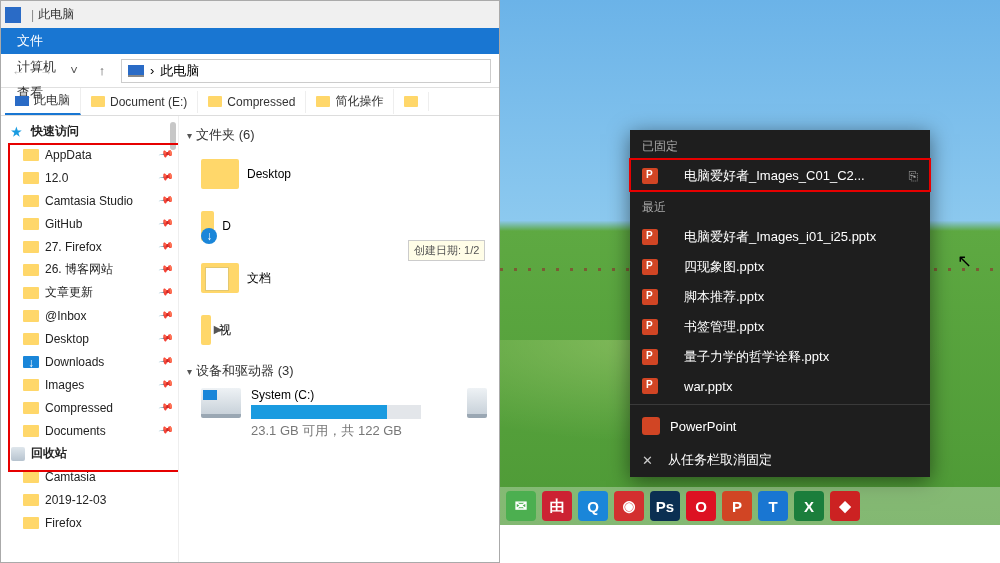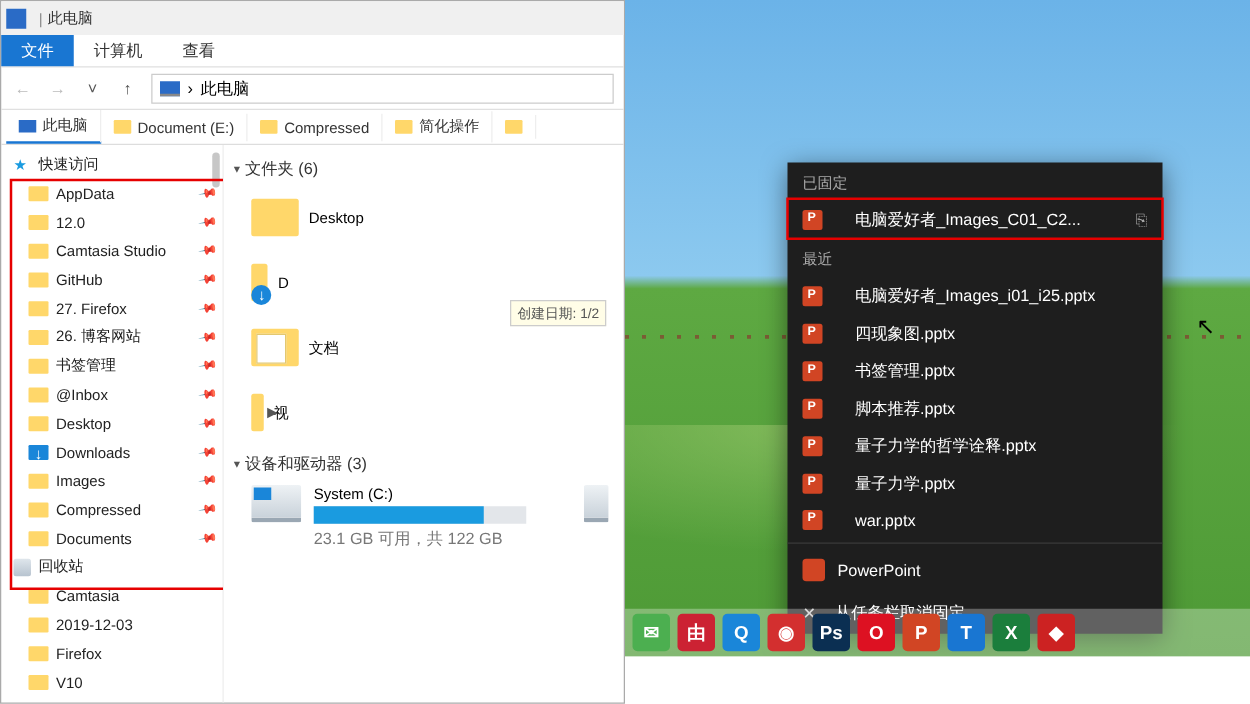--- a/index.html
+++ b/index.html
@@ -5,41 +5,41 @@
 * { margin: 0; padding: 0; box-sizing: border-box; font-family: "Microsoft YaHei", "Segoe UI", sans-serif; }
 body { width: 1000px; height: 563px; overflow: hidden; position: relative; }
 
 
 .explorer { position: absolute; left: 0; top: 0; width: 500px; height: 563px; background: #fff; border: 1px solid #aaa; }
 
 .titlebar { height: 27px; background: #f0f0f0; display: flex; align-items: center; padding-left: 4px; font-size: 12px; color: #333; }
 .titlebar .ticon { width: 16px; height: 16px; background: #2a6bc6; margin-right: 6px; }
 .titlebar .sep { margin: 0 4px; color: #888; }
 
-.ribbon { height: 26px; display: flex; align-items: stretch; font-size: 13px; border-bottom: 1px solid #e0e0e0; }
+.ribbon { height: 26px; display: flex; align-items: stretch; font-size: 13px; border-bottom: 1px solid #e0e0e0; flex-direction: column; }
 .ribbon .tab { padding: 4px 16px; color: #333; cursor: default; display:flex; align-items:center; }
 .ribbon .tab.file { background: #1976d2; color: #fff; }
 
 .addrbar { height: 34px; display: flex; align-items: center; padding: 0 8px; gap: 10px; font-size: 13px; border-bottom: 1px solid #e0e0e0; }
 .navbtn { width: 18px; height: 18px; display:flex; align-items:center; justify-content:center; color:#555; }
 .navbtn.dis { color:#bbb; }
 .addrbox { flex: 1; display: flex; align-items: center; gap: 6px; border: 1px solid #ccc; height: 24px; padding: 0 6px; }
 .pcicon { width: 16px; height: 12px; background: #2a6bc6; border-bottom: 2px solid #888; }
 
 .tabstrip { height: 28px; display: flex; align-items: center; border-bottom: 1px solid #ddd; padding-left:4px; }
 .ftab { display: flex; align-items: center; gap: 5px; padding: 4px 10px; font-size: 12px; color: #333; border-right: 1px solid #eee; }
 .ftab.active { border-bottom: 2px solid #1976d2; }
 .ftab .fld { width: 14px; height: 11px; background: #ffd76a; border-radius: 1px; }
 .ftab .pc { width: 14px; height: 10px; background:#2a6bc6; }
 
 .body { display: flex; height: calc(100% - 27px - 26px - 34px - 28px); }
 .sidebar { width: 178px; border-right: 1px solid #eee; overflow-y: auto; position: relative; padding: 4px 0; }
 .scrollbar-fake { position:absolute; right:2px; top:6px; width:6px; height:28px; background:#c7c7c7; border-radius:3px;}
 .sb-item { display: flex; align-items: center; height: 23px; padding: 0 6px 0 22px; font-size: 12px; color: #222; gap: 6px; position: relative; }
-.sb-item.qa { padding-left: 10px; }
+.sb-item.qa { padding-left: 10px; font-weight: bold; }
 .sb-item.qa::before { content: ""; position:absolute; left:4px; width:0; height:0;}
 .sb-item .pin { margin-left: auto; color: #999; font-size: 10px; transform: rotate(35deg); }
 .ficon { width: 16px; height: 12px; background: #ffd76a; border-radius: 1px; flex-shrink:0; }
 .staricon { width: 14px; height: 14px; display:inline-block; color:#1a9be0; }
 .staricon::before { content:"★"; }
 .bin { width: 14px; height: 14px; background: linear-gradient(#dfe6ec,#b7c3cf); border-radius:2px;}
 .redbox { position: absolute; left: 7px; top: 27px; width: 176px; height: 329px; border: 2px solid #e60000; pointer-events: none; }
 
 .content { flex: 1; padding: 6px 8px; font-size: 12px; position: relative; overflow:hidden;}
 .section-hdr { display: flex; align-items: center; gap: 4px; color: #333; margin: 4px 0 8px; font-size:13px;}
@@ -177,21 +177,21 @@
           <span data-interactable="false">27. Firefox</span>
           <span class="pin" data-interactable="false">📌</span>
         </div>
       <div class="sb-item" data-interactable="true">
           <span class="ficon" data-interactable="false"></span>
           <span data-interactable="false">26. 博客网站</span>
           <span class="pin" data-interactable="false">📌</span>
         </div>
       <div class="sb-item" data-interactable="true">
           <span class="ficon" data-interactable="false"></span>
-          <span data-interactable="false">书签管理</span>
+          <span data-interactable="false">文章更新</span>
           <span class="pin" data-interactable="false">📌</span>
         </div>
       <div class="sb-item" data-interactable="true">
           <span class="ficon" data-interactable="false"></span>
           <span data-interactable="false">@Inbox</span>
           <span class="pin" data-interactable="false">📌</span>
         </div>
       <div class="sb-item" data-interactable="true">
           <span class="ficon" data-interactable="false"></span>
           <span data-interactable="false">Desktop</span>
@@ -225,24 +225,20 @@
           <span class="ficon" data-interactable="false"></span>
           <span data-interactable="false">Camtasia</span>
         </div>
       <div class="sb-item" data-interactable="true">
           <span class="ficon" data-interactable="false"></span>
           <span data-interactable="false">2019-12-03</span>
         </div>
       <div class="sb-item" data-interactable="true">
           <span class="ficon" data-interactable="false"></span>
           <span data-interactable="false">Firefox</span>
-        </div>
-      <div class="sb-item" data-interactable="true">
-          <span class="ficon" data-interactable="false"></span>
-          <span data-interactable="false">V10</span>
         </div>
       <div class="redbox" data-interactable="false"></div>
     </div>
 
     <div class="content" data-interactable="true">
       <div class="section-hdr" data-interactable="true">
           <span class="chev" data-interactable="false">▾</span>
           <span data-interactable="false">文件夹 (6)</span>
         </div>
       <div class="folders" data-interactable="false">
@@ -305,33 +301,29 @@
     <div class="jl-item" data-interactable="true">
         <span class="pp" data-interactable="false"></span>
         <span data-interactable="false">电脑爱好者_Images_i01_i25.pptx</span>
       </div>
     <div class="jl-item" data-interactable="true">
         <span class="pp" data-interactable="false"></span>
         <span data-interactable="false">四现象图.pptx</span>
       </div>
     <div class="jl-item" data-interactable="true">
         <span class="pp" data-interactable="false"></span>
+        <span data-interactable="false">脚本推荐.pptx</span>
+      </div>
+    <div class="jl-item" data-interactable="true">
+        <span class="pp" data-interactable="false"></span>
         <span data-interactable="false">书签管理.pptx</span>
       </div>
     <div class="jl-item" data-interactable="true">
         <span class="pp" data-interactable="false"></span>
-        <span data-interactable="false">脚本推荐.pptx</span>
-      </div>
-    <div class="jl-item" data-interactable="true">
-        <span class="pp" data-interactable="false"></span>
         <span data-interactable="false">量子力学的哲学诠释.pptx</span>
-      </div>
-    <div class="jl-item" data-interactable="true">
-        <span class="pp" data-interactable="false"></span>
-        <span data-interactable="false">量子力学.pptx</span>
       </div>
     <div class="jl-item" data-interactable="true">
         <span class="pp" data-interactable="false"></span>
         <span data-interactable="false">war.pptx</span>
       </div>
     <div class="jl-sep" data-interactable="false"></div>
     <div class="jl-app" data-interactable="true">
         <span class="pp" data-interactable="false"></span>
         <span data-interactable="false">PowerPoint</span>
       </div>

